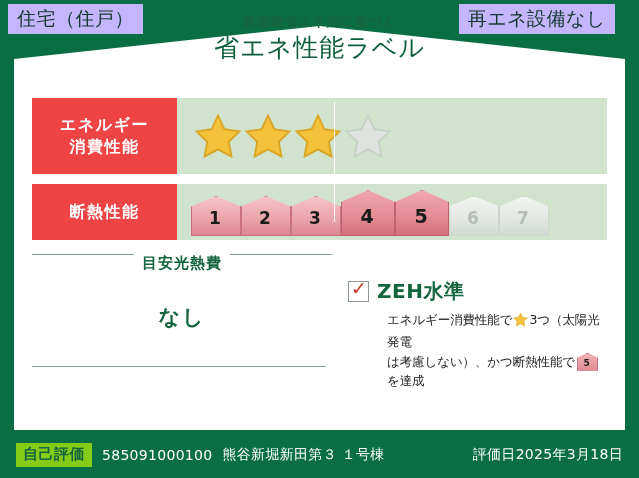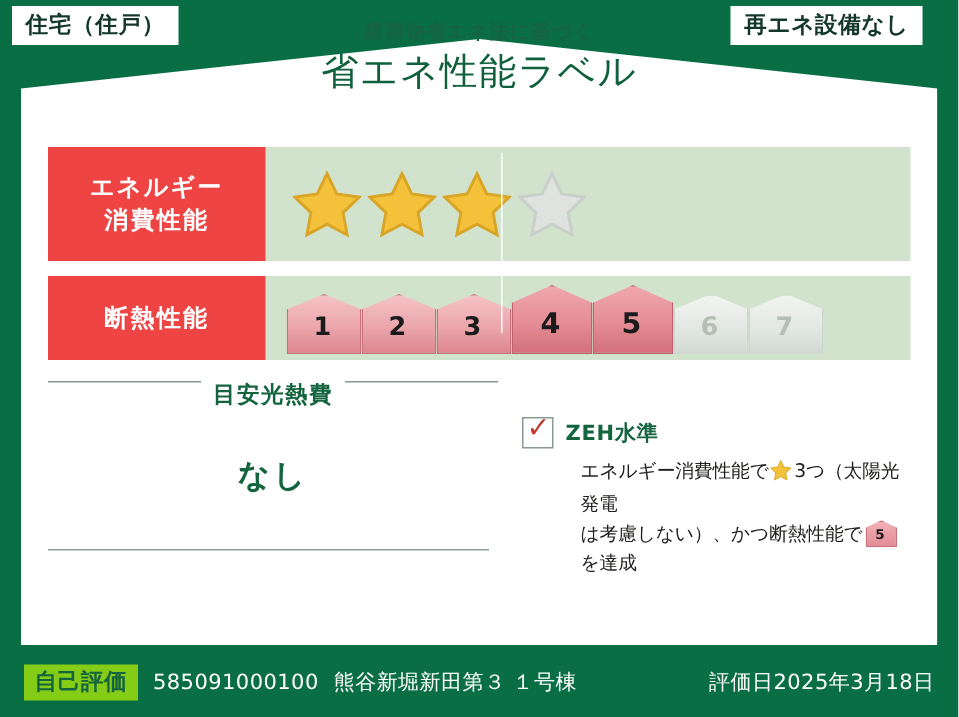--- a/index.html
+++ b/index.html
@@ -10,22 +10,22 @@
   }
 
   
   #label-card{
     position:relative;width:639px;height:478px;
     background:#0a6e45;box-sizing:border-box;
   }
 
   
   .corner-chip{
-    position:absolute;top:4px;background:#ffffff;
-    color:#13372a;font-weight:bold;font-size:15px;
+    position:absolute;top:4px;background:#c4b5fd;
+    color:#13372a;font-weight:normal;font-size:19px;
     padding:5px 9px 6px 9px;line-height:1;
     letter-spacing:.5px;white-space:nowrap;z-index:6;
   }
   #chip-housing{left:8px;}
   #chip-renew{right:24px;}
 
   
   #inner-sheet{
     position:absolute;left:14px;top:26px;width:611px;height:404px;
     background:#ffffff;
@@ -137,21 +137,21 @@
   
   #zeh-head{display:flex;align-items:center;gap:8px;margin-top:28px;}
   #zeh-check{
     width:19px;height:19px;border:1.5px solid #8a9a8f;background:#ffffff;
     position:relative;flex:0 0 19px;
   }
   #zeh-check .tick{
     position:absolute;left:2px;top:-3px;font-size:19px;line-height:19px;
     color:#c0392b;font-weight:bold;
   }
-  #zeh-title{font-size:14px;font-weight:bold;color:#14653f;letter-spacing:.5px;}
+  #zeh-title{font-size:20px;font-weight:bold;color:#14653f;letter-spacing:.5px;}
   #zeh-desc{
     margin-top:5px;font-size:12.5px;color:#20211f;line-height:1.55;
     letter-spacing:-.1px;
     margin-left:39px;
   }
   .inline-star{display:inline-block;vertical-align:-3px;margin:0 1px;}
   .inline-house{
     display:inline-block;vertical-align:-3px;position:relative;
     width:19px;height:16px;margin:0 2px;
   }

